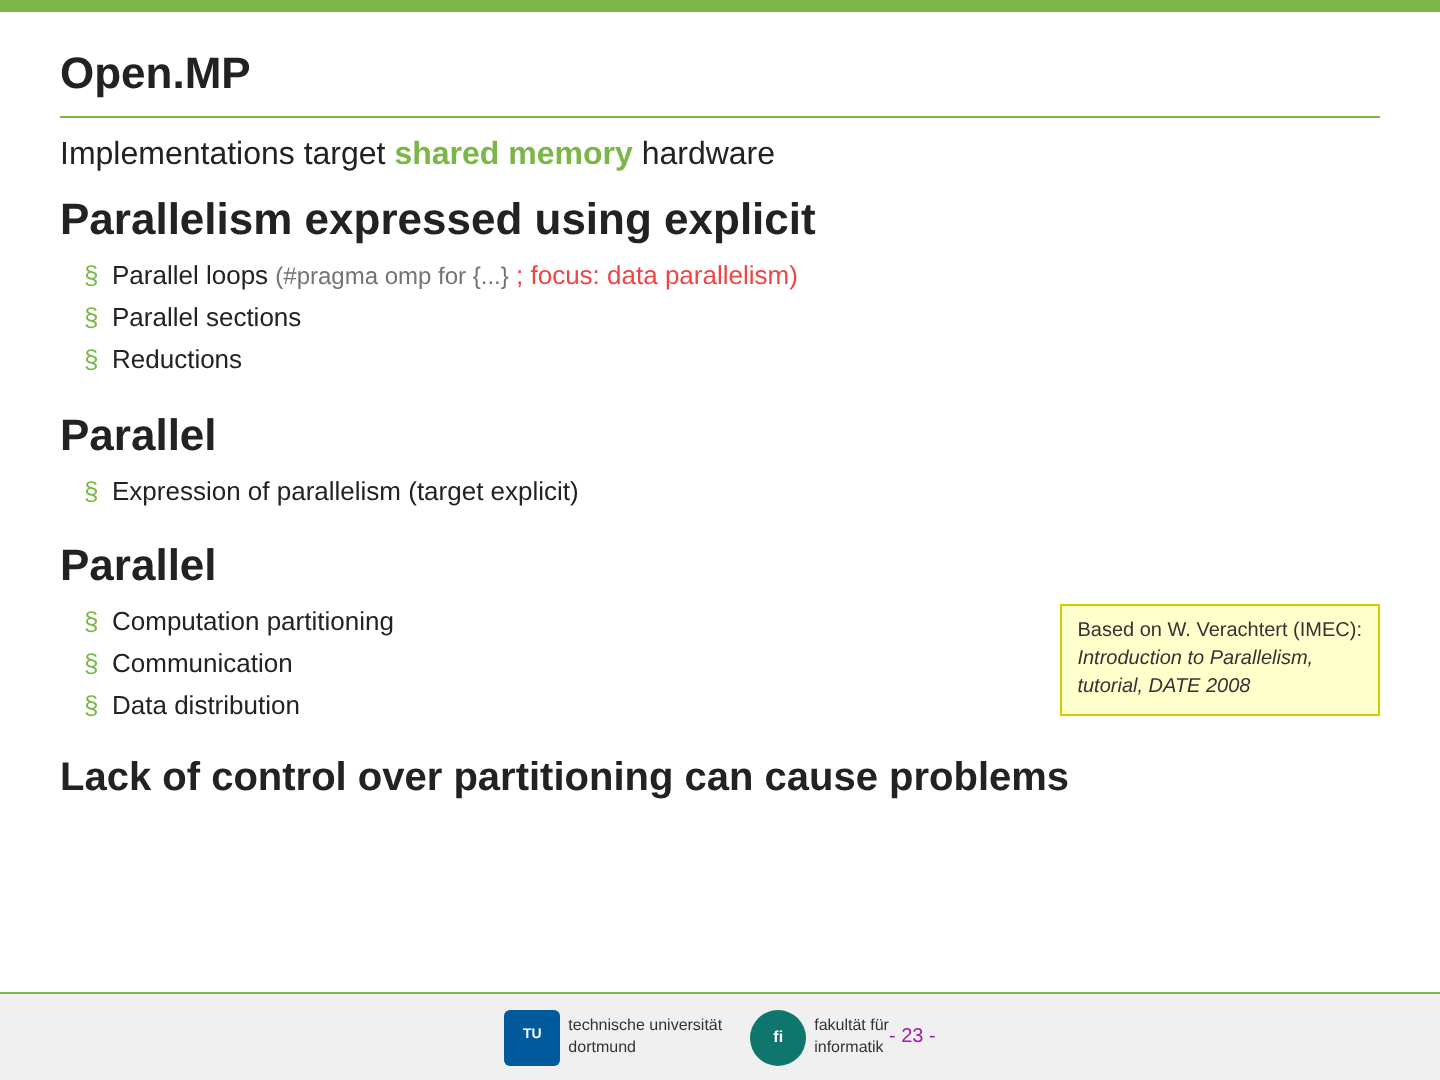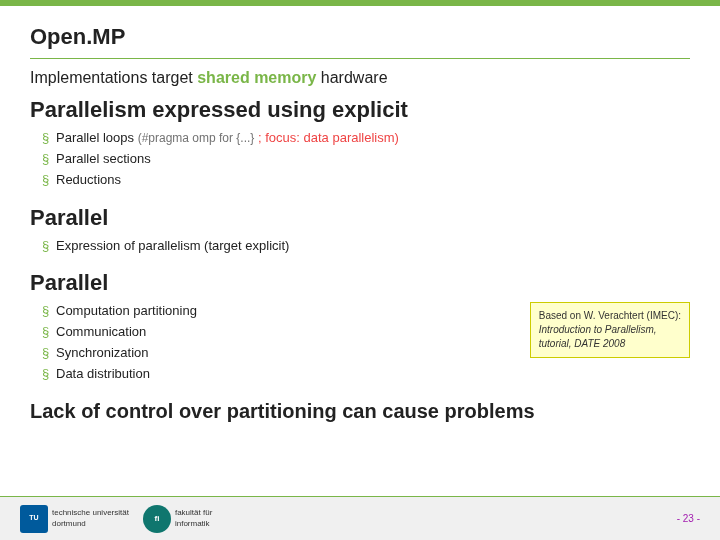--- a/index.html
+++ b/index.html
@@ -146,21 +146,21 @@
       margin-bottom: 8px;
     }
 
     
     .footer {
       height: 44px;
       background: #f0f0f0;
       border-top: 1.5px solid #7ab648;
       display: flex;
       align-items: center;
-      justify-content: space-between;
+      justify-content: center;
       padding: 0 20px;
       flex-shrink: 0;
     }
 
     .footer-left {
       display: flex;
       align-items: center;
       gap: 14px;
     }
 
@@ -272,23 +272,20 @@
     <div class="section-heading">Parallel</div>
 
     <div class="implicit-section">
       <div class="implicit-bullets">
         <ul class="bullet-list">
           <li>
             <span>Computation partitioning</span>
           </li>
           <li>
             <span>Communication</span>
-          </li>
-          <li>
-            <span>Synchronization</span>
           </li>
           <li>
             <span>Data distribution</span>
           </li>
         </ul>
       </div>
       <div class="note-box">
         <span>Based on W. Verachtert (IMEC):</span><br>
         <span class="note-italic">Introduction to Parallelism,</span><br>
         <span class="note-italic">tutorial, DATE 2008</span>

